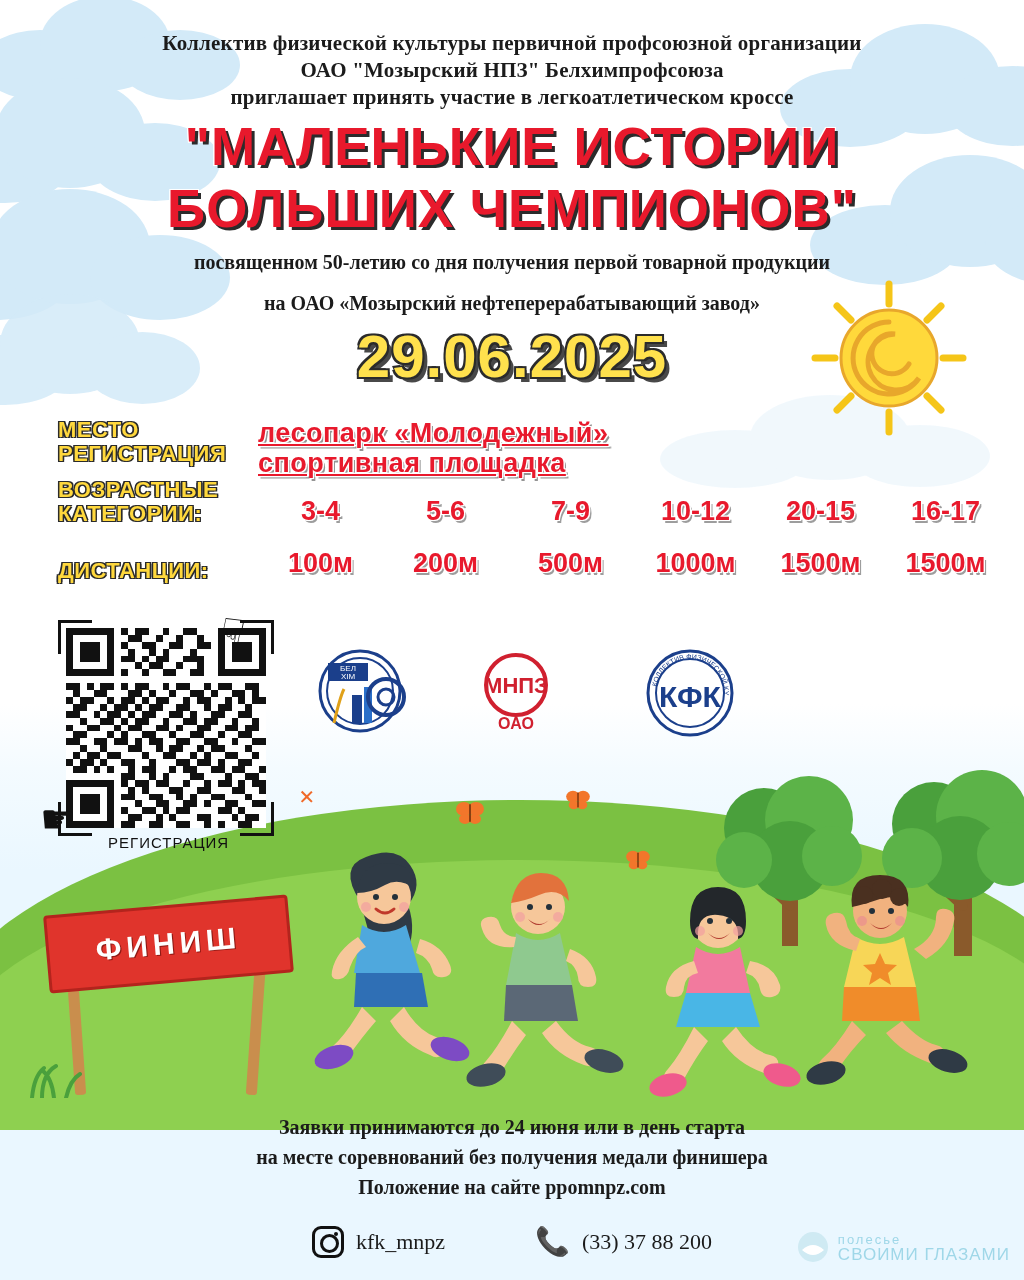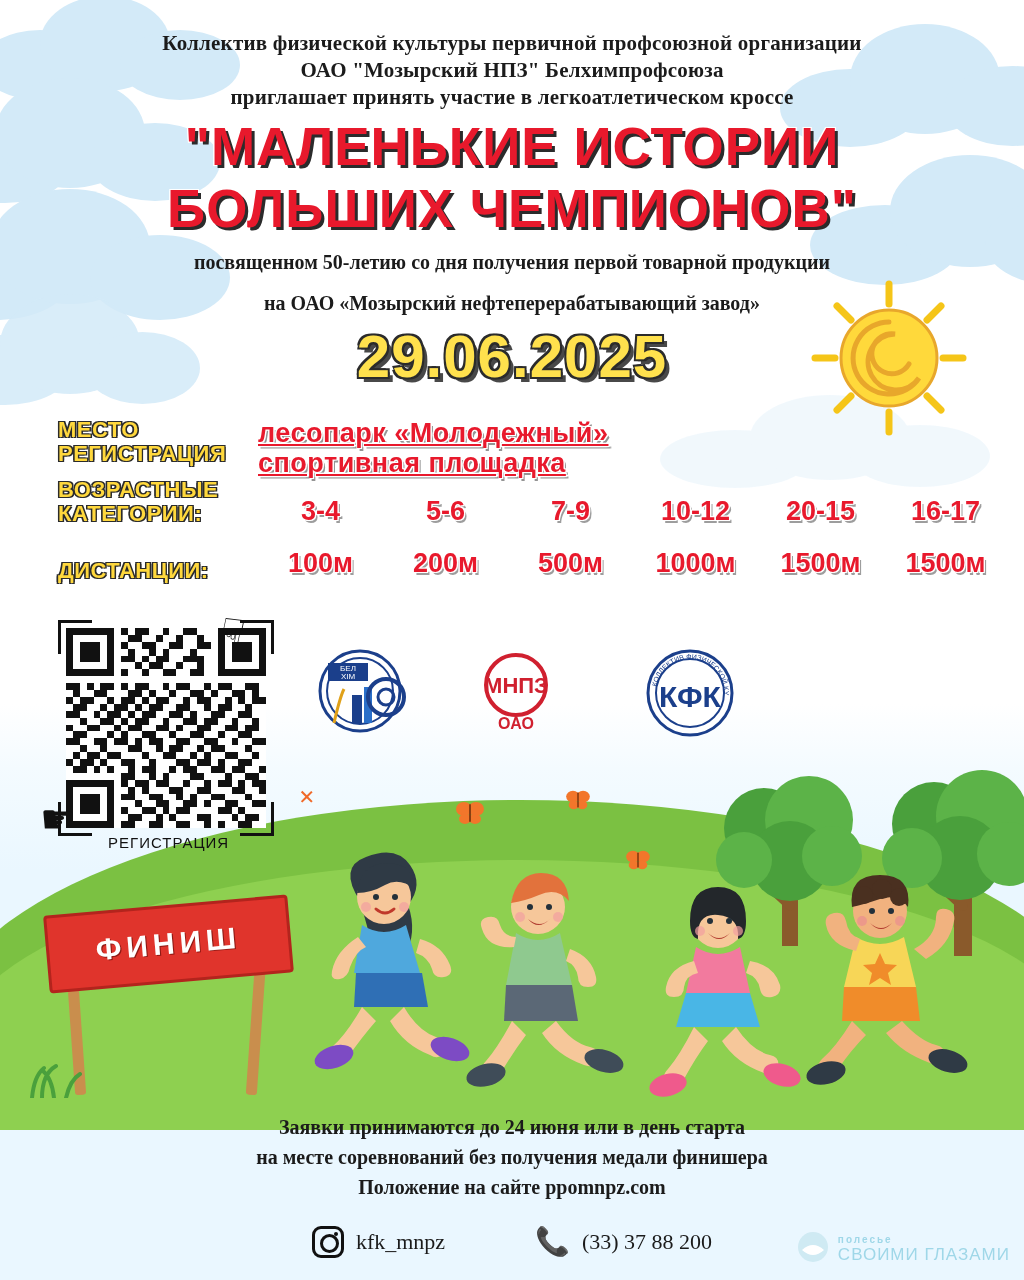--- a/index.html
+++ b/index.html
@@ -202,21 +202,21 @@
     background: #111; border-radius: 50%; top: 3px; right: 3px;
   }
   .ph-icon { font-size: 28px; }
 
   .watermark {
     position: absolute; right: 14px; bottom: 16px; z-index: 10;
     display: flex; align-items: center; gap: 8px;
     color: #9fd7e8;
   }
   .wm-text { font-family: "Liberation Sans", sans-serif; line-height: 15px; }
-  .wm-1 { font-size: 10px; letter-spacing: 2px; font-weight: bold; }
+  .wm-1 { font-size: 13px; letter-spacing: 2px; }
   .wm-2 { font-size: 17px; letter-spacing: 1px; }
 
   .sun { position: absolute; top: 278px; right: 55px; z-index: 5; }
 </style>
 </head>
 <body>
 
 <div class="poster">
 
   <div>

